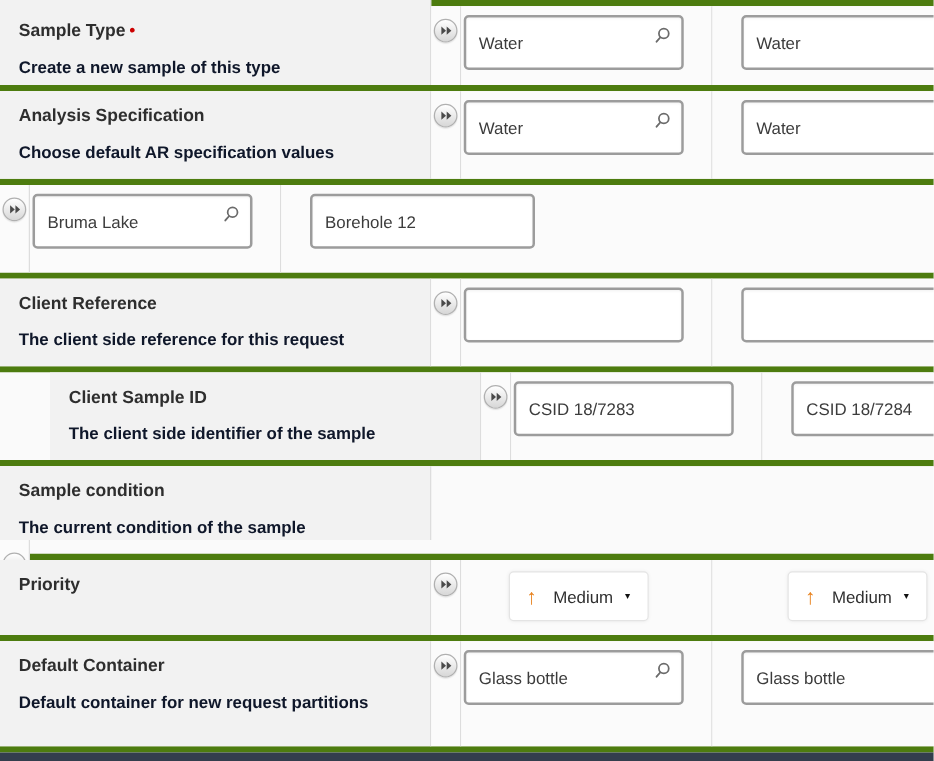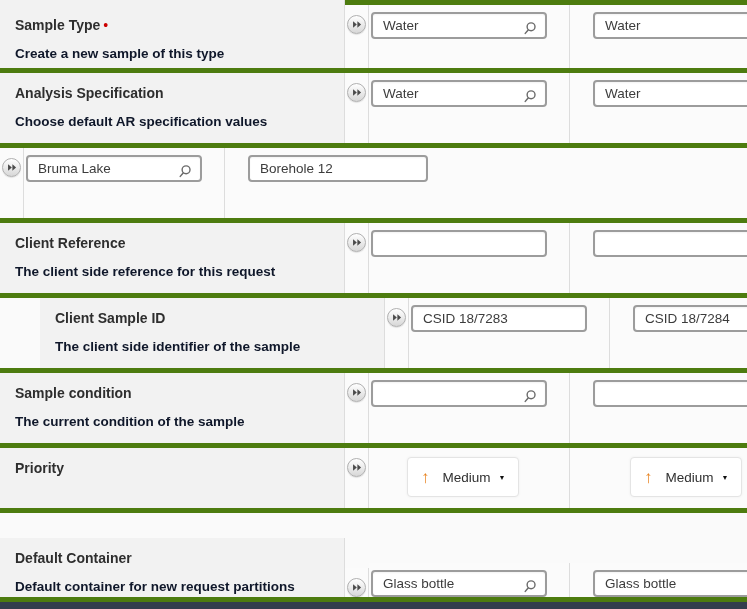--- a/index.html
+++ b/index.html
@@ -30,21 +30,21 @@
     width:19px;height:19px;border-radius:50%;border:1px solid #b0b0b0;
     background:linear-gradient(#ffffff,#d7d7d7);
     display:flex;align-items:center;justify-content:center;
     padding:0;cursor:pointer;box-shadow:0 1px 1px rgba(0,0,0,.10);
   }
 
   .ref-wrap{position:relative;display:inline-block;}
   .col1 .ref-wrap,.col1 .plain{margin-left:2px;}
   .col2 .ref-wrap,.col2 .plain{margin-left:23px;}
   input.field-input{
-    height:27px;border:2px solid #9c9c9c;border-radius:4px;background:#fff;
+    height:44px;border:2px solid #9c9c9c;border-radius:4px;background:#fff;
     font-family:"Liberation Sans","DejaVu Sans",sans-serif;font-size:13.5px;color:#3c3c3c;
     padding:0 10px;box-sizing:border-box;outline:none;
     box-shadow:inset 0 1px 2px rgba(0,0,0,.05);
   }
   .col1 input.field-input{width:176px;}
   .col2 input.field-input{width:180px;}
   .ref-wrap input.field-input{padding-right:28px;}
   .search-icon{position:absolute;right:9px;top:9px;width:15px;height:15px;pointer-events:none;}
 
   .priority-box{
@@ -162,21 +162,21 @@
         <svg width="10" height="9" viewBox="0 0 11 9">
           <path d="M1.2 0.8 L5.3 4.5 L1.2 8.2 Z" fill="#4a4a4a"></path>
           <path d="M5.9 0.8 L10 4.5 L5.9 8.2 Z" fill="#4a4a4a"></path>
         </svg>
       </button>
     </div>
     <div class="cell col1"><input class="field-input plain" type="text" value="CSID 18/7283" style=""></div>
     <div class="cell col2"><input class="field-input plain" type="text" value="CSID 18/7284" style=""></div>
   </div>
 
-  <div class="row" style="height: 75px;">
+  <div class="row" style="height: 75px; flex-direction: column;">
     <div class="cell label">
       <div>
         <span class="field-label">Sample condition</span>
       </div>
       <div class="field-desc">The current condition of the sample</div>
     </div>
     <div class="cell copy">
       <button class="copy-btn" title="">
         <svg width="10" height="9" viewBox="0 0 11 9">
           <path d="M1.2 0.8 L5.3 4.5 L1.2 8.2 Z" fill="#4a4a4a"></path>
@@ -215,21 +215,21 @@
           </div></div>
     <div class="cell col2"><div class="priority-box">
             <span class="prio-arrow" style="color: rgb(232, 130, 30);">↑</span>
             <div class="fake-select">
               <span>Medium</span>
               <span class="caret">▼</span>
             </div>
           </div></div>
   </div>
 
-  <div class="row" style="height: 89px; align-items: flex-end;">
+  <div class="row" style="height: 89px;">
     <div class="cell label">
       <div>
         <span class="field-label">Default Container</span>
       </div>
       <div class="field-desc">Default container for new request partitions</div>
     </div>
     <div class="cell copy">
       <button class="copy-btn" title="">
         <svg width="10" height="9" viewBox="0 0 11 9">
           <path d="M1.2 0.8 L5.3 4.5 L1.2 8.2 Z" fill="#4a4a4a"></path>

